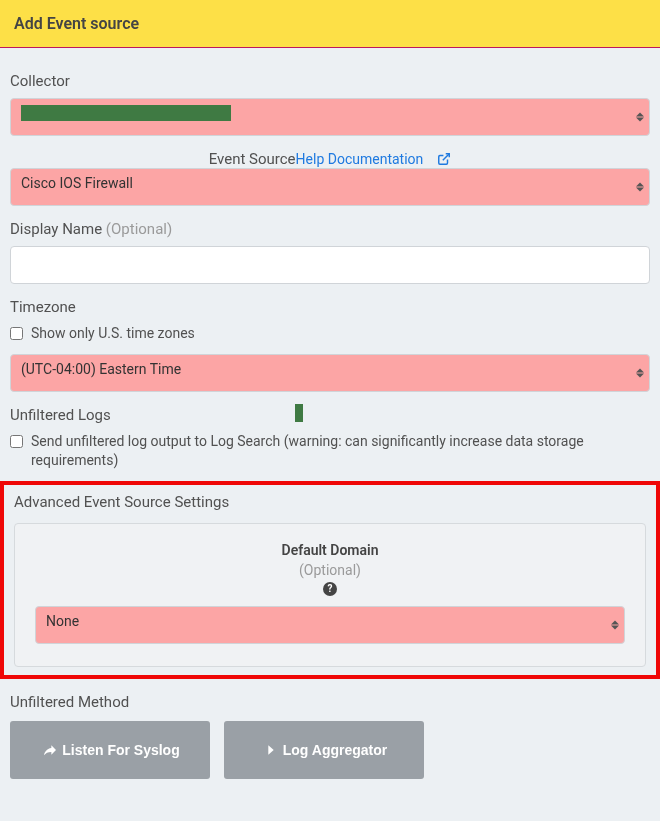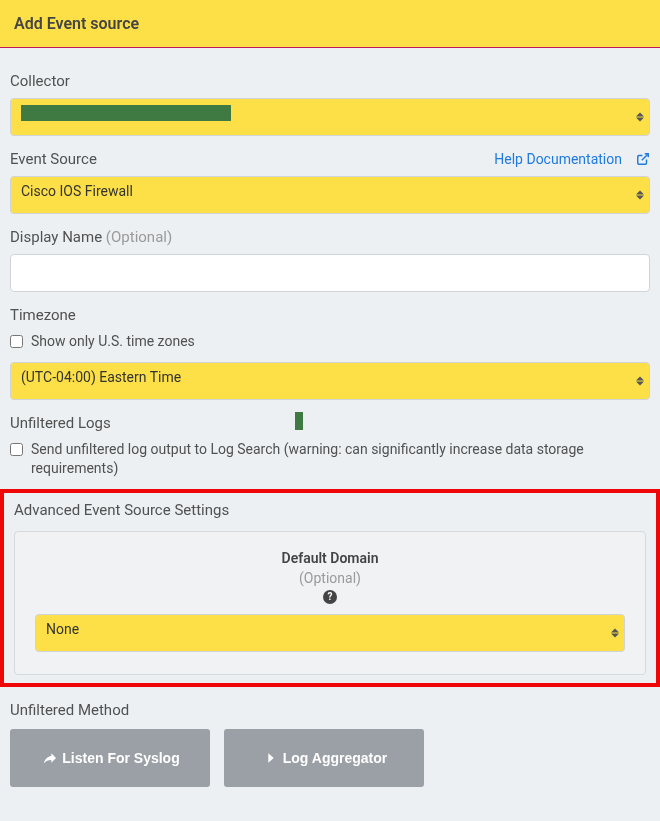--- a/index.html
+++ b/index.html
@@ -27,41 +27,40 @@
   font-size: 15px;
   color: #515151;
   margin-top: 14px;
   margin-bottom: 8px;
 }
 .optional {
   color: #9a9a9a;
 }
 .label-row {
   display: flex;
-  justify-content: space-between;
+  justify-content: center;
   align-items: center;
   margin-top: 14px;
-  margin-bottom: 8px;
 }
 .label-row .field-label { margin: 0; }
 .help-link {
   color: #1f7ae0;
   font-size: 14px;
   text-decoration: none;
   display: inline-flex;
   align-items: center;
   gap: 14px;
 }
 .select-wrap {
   position: relative;
   width: 100%;
 }
 .select-box {
   width: 100%;
-  background: #fde047;
+  background: #fca5a5;
   border: 1px solid #d0d4d8;
   border-radius: 4px;
   padding: 0 28px 8px 10px;
   font-size: 14px;
   color: #333;
   height: 38px;
   display: flex;
   align-items: center;
   cursor: pointer;
 }

